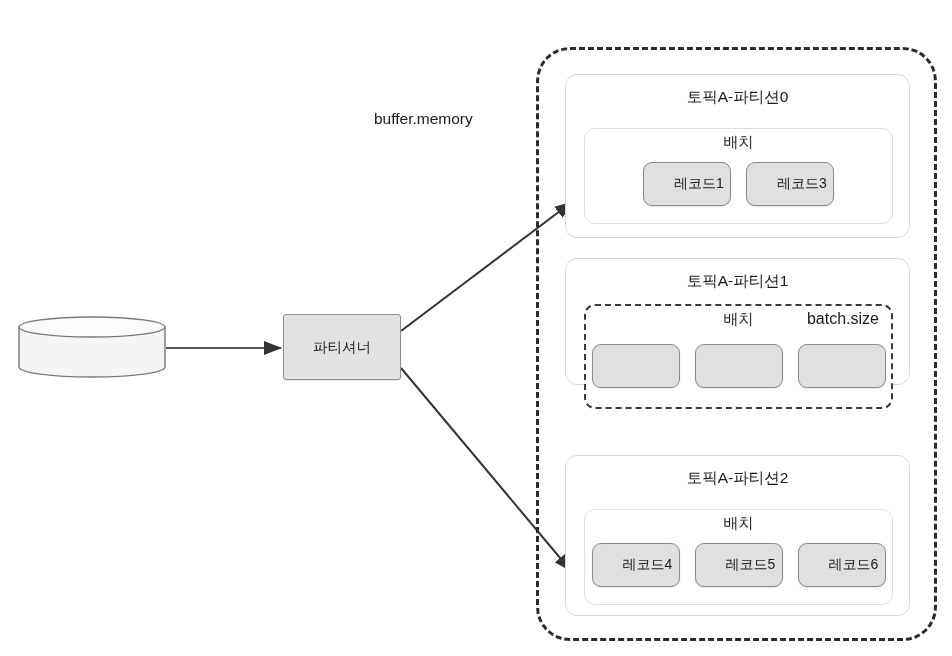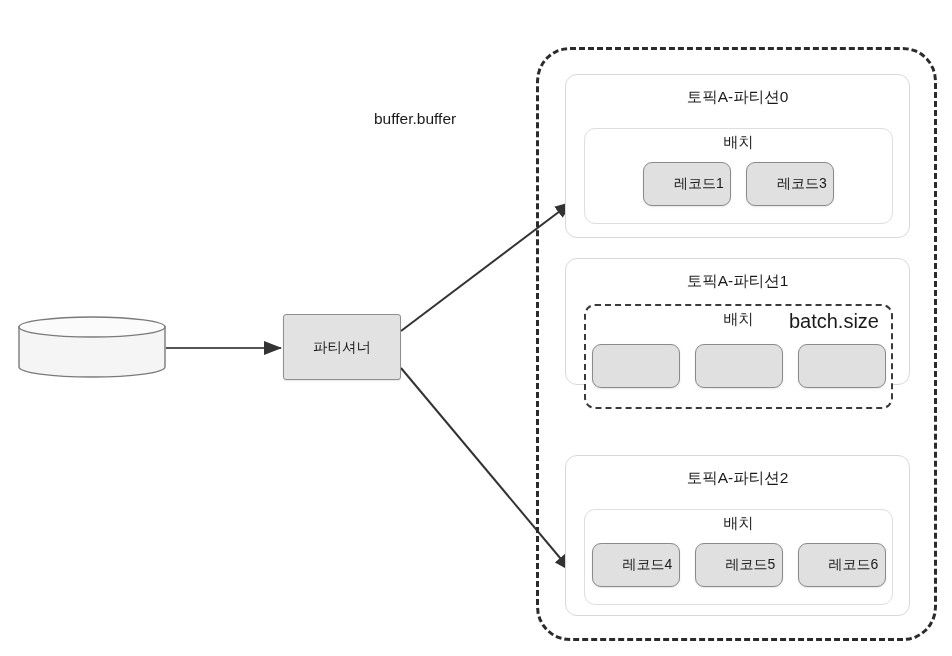--- a/index.html
+++ b/index.html
@@ -141,21 +141,21 @@
     top: 4px;
     text-align: center;
     font-size: 15px;
     color: #1a1a1a;
     font-family: Liberation Mono, monospace;
   }
   .batchsize-label {
     position: absolute;
     right: 12px;
     top: 4px;
-    font-size: 20px;
+    font-size: 16px;
     color: #1a1a1a;
     white-space: nowrap;
   }
 
   .record-row {
     position: absolute;
     left: 0; right: 0;
     display: flex;
     justify-content: center;
     gap: 15px;
@@ -200,21 +200,21 @@
     <svg class="cyl-svg" viewBox="0 0 148 62">
       <path d="M1,11 L1,51 A73,10 0 0,0 147,51 L147,11 Z" fill="#f5f5f5" stroke="#7a7a7a" stroke-width="1.4"></path>
       <ellipse cx="74" cy="11" rx="73" ry="10" fill="#fbfbfb" stroke="#7a7a7a" stroke-width="1.4"></ellipse>
     </svg>
   </div>
 
   <div class="partitioner">
     <span>파티셔너</span>
   </div>
 
-  <div class="buffer-label">buffer.buffer</div>
+  <div class="buffer-label">buffer.memory</div>
 
   <div class="buffer-box"></div>
 
   <div class="partition p0">
     <div class="partition-title">토픽A-파티션0</div>
     <div class="batch solid">
       <div class="batch-labels">
         <div class="batch-label">배치</div>
       </div>
       <div class="record-row">

